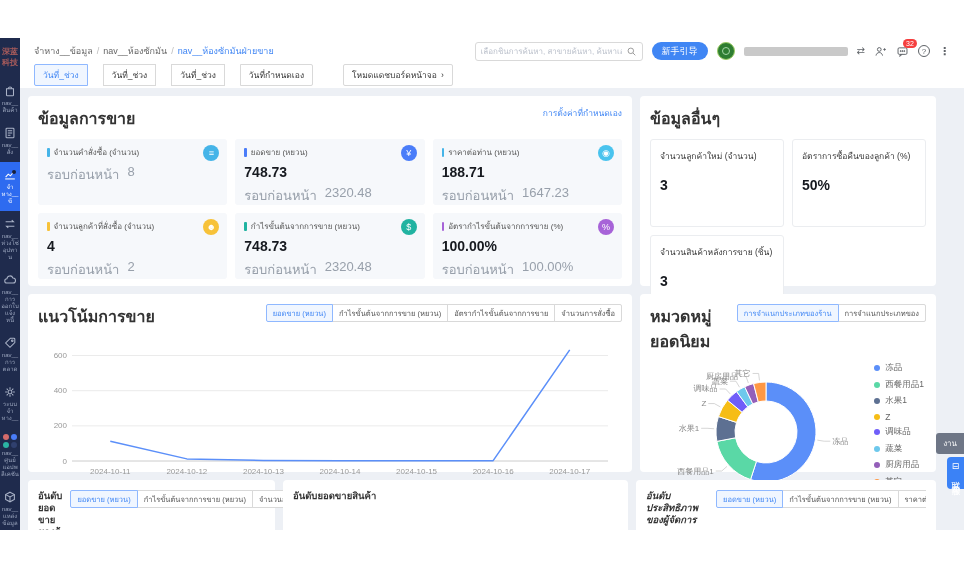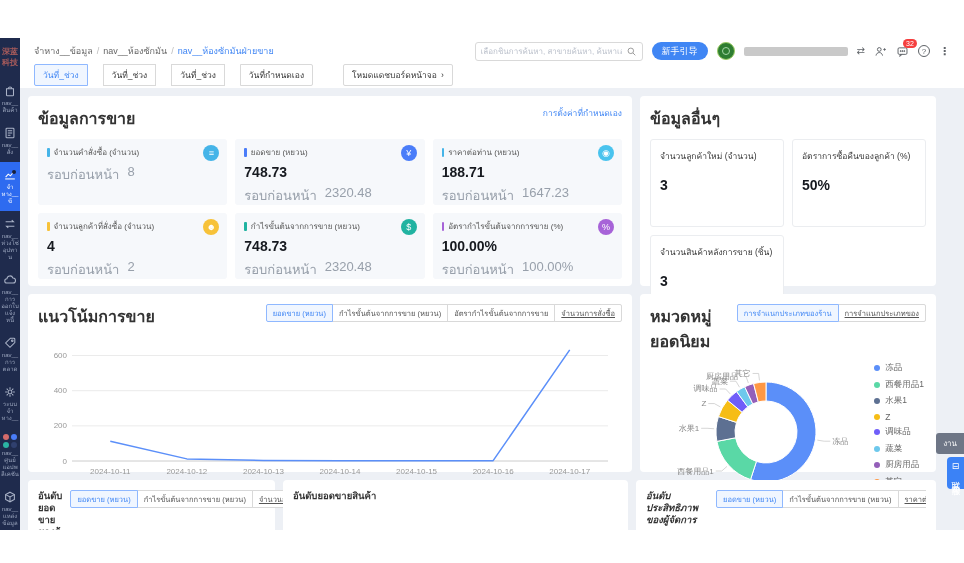--- a/index.html
+++ b/index.html
@@ -71,21 +71,21 @@
   .kpi-ic { position:absolute; top:6px; right:8px; width:16px; height:16px; border-radius:50%; color:#fff; font-size:9px; display:flex; align-items:center; justify-content:center; }
 
   .oth-grid { display:grid; grid-template-columns:1fr 1fr; grid-gap:8px; margin-top:8px; }
   .oth-card { border:1px solid #ebedf0; border-radius:3px; padding:9px; height:88px; background:#fff; }
   .oth-title { font-size:8.5px; color:#333; }
   .oth-value { font-size:14px; font-weight:bold; color:#16191f; margin-top:14px; }
 
   .btn-group { display:flex; }
   .g-btn { border:1px solid #d9d9d9; background:#fff; color:#555; font-size:7.5px; padding:2px 6px; margin-left:-1px; cursor:pointer; white-space:nowrap; }
   .g-btn:first-child { margin-left:0; border-radius:2px 0 0 2px; }
-  .g-btn:last-child { border-radius:0 2px 2px 0;text-decoration:underline; }
+  .g-btn:last-child { border-radius:0 2px 2px 0; }
   .g-btn.active { color:#4086f4; border-color:#8fb8ff; background:#f0f6ff; z-index:1; position:relative; }
 
   #trend-chart { margin-top:6px; }
   #trend-chart svg text { font-size:8px; fill:#999; }
 
   .cat-body { position:relative; height:140px; margin-top:4px; }
   #donut-chart svg text { font-size:8px; fill:#888; }
   .donut-legend { position:absolute; right:2px; top:4px; display:flex; flex-direction:column; gap:4.5px; }
   .leg-item { display:flex; align-items:center; gap:5px; font-size:8.5px; color:#666; cursor:pointer; }
   .leg-item .dot { width:6px; height:6px; border-radius:50%; flex-shrink:0; }

